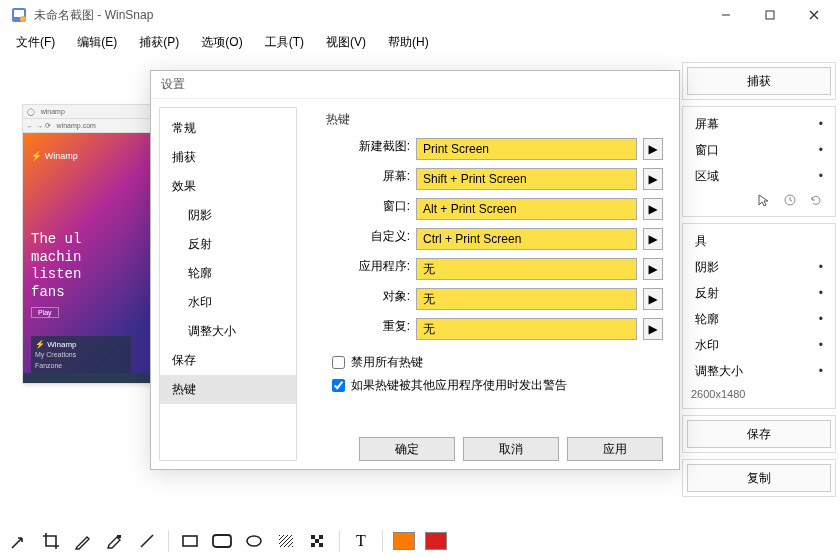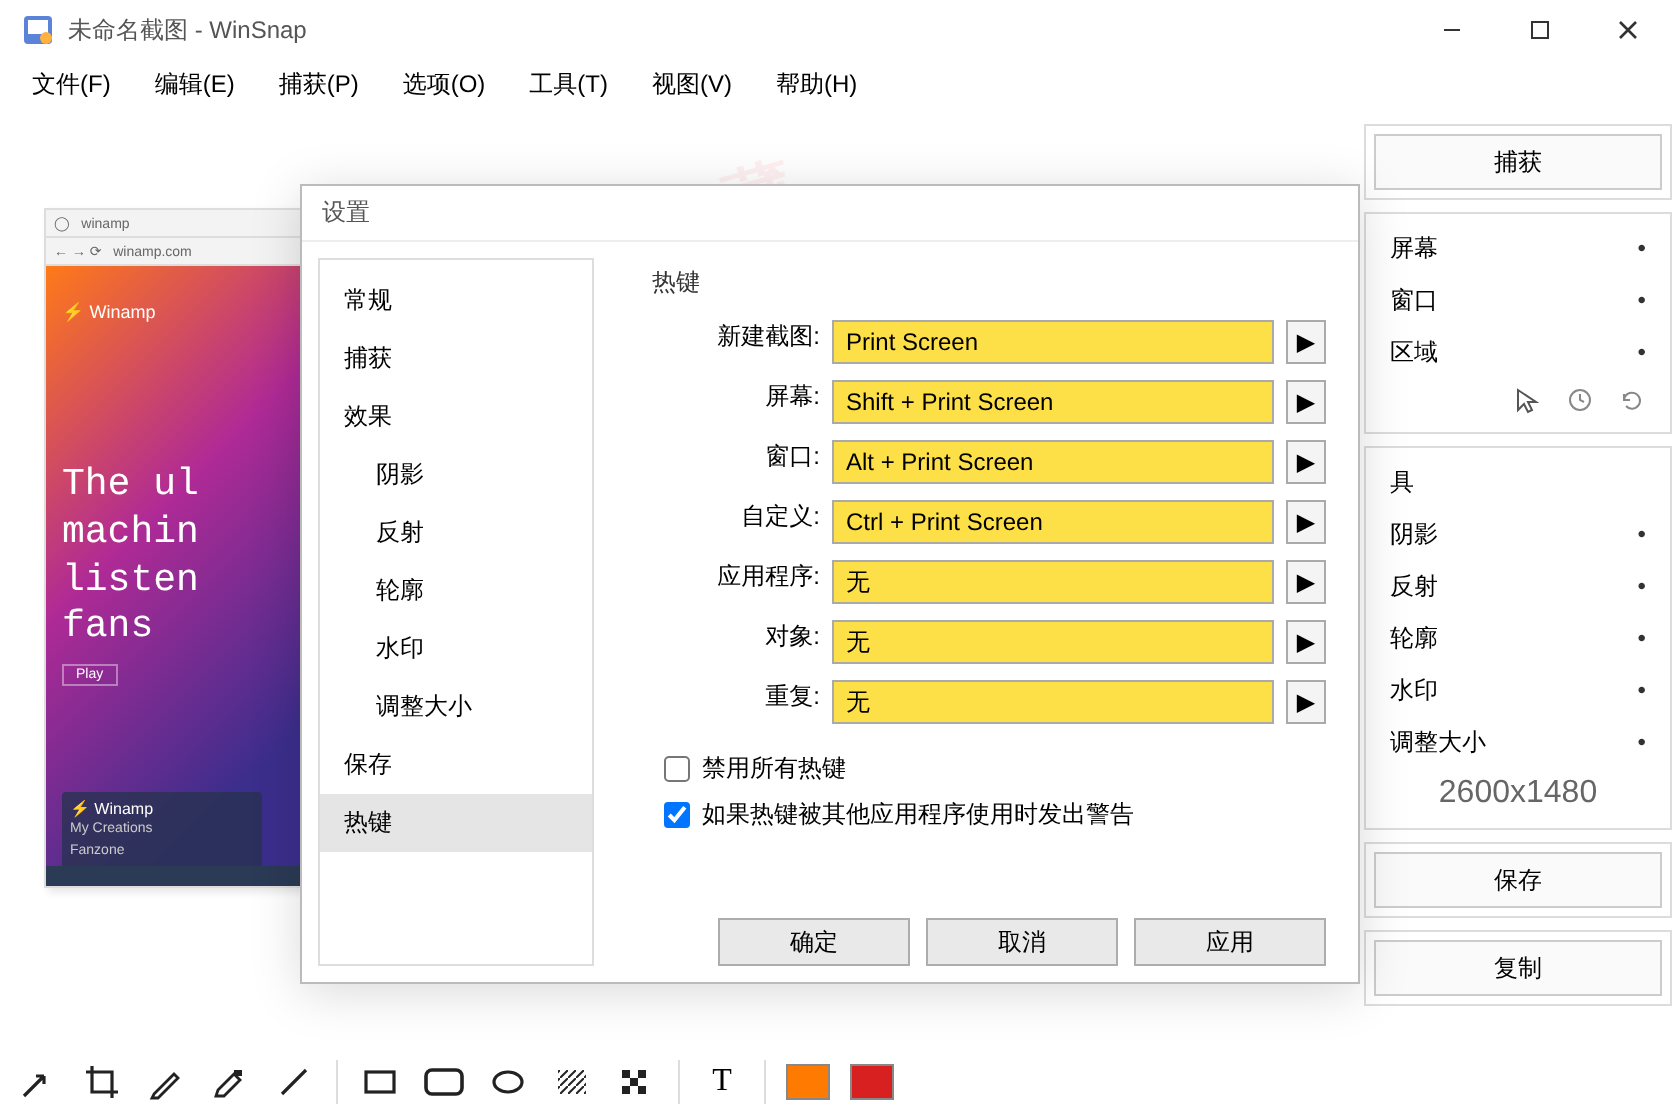--- a/index.html
+++ b/index.html
@@ -11,43 +11,43 @@
 .titlebar .title { color: #555; flex: 1; }
 .titlebar .win-btn { width: 44px; height: 28px; display: flex; align-items: center; justify-content: center; color: #333; }
 
 
 .menubar { height: 24px; display: flex; align-items: center; padding: 0 8px; gap: 6px; }
 .menubar .menu-item { padding: 2px 8px; }
 
 
 .main { position: absolute; top: 54px; left: 0; right: 0; bottom: 34px; display: flex; }
 .canvas-area { flex: 1; position: relative; padding: 30px 12px; }
-.thumb { position: absolute; top: 50px; left: 22px; width: 140px; height: 340px; background: #fff; border: 1px solid #ddd; box-shadow: 2px 2px 4px rgba(0,0,0,0.1); display:flex; flex-direction:column; }
+.thumb { position: absolute; top: 50px; left: 22px; width: 140px; height: 280px; background: #fff; border: 1px solid #ddd; box-shadow: 2px 2px 4px rgba(0,0,0,0.1); display:flex; flex-direction:column; }
 .thumb-tab { height: 14px; background: #f3f3f3; border-bottom: 1px solid #ddd; display:flex; align-items:center; padding:0 4px; font-size:7px; color:#666;}
 .thumb-body { flex:1; background: linear-gradient(135deg, #ff7a18, #af2a96 40%, #3b2e8c 80%); position:relative; padding: 18px 8px; }
 .thumb-logo { color:#fff; font-size:9px; font-weight:500; }
-.thumb-text { color:#fff; font-family: "Courier New", monospace; font-size:19px; line-height:1.25; margin-top:70px; }
+.thumb-text { color:#fff; font-family: "Courier New", monospace; font-size:14px; line-height:1.25; margin-top:70px; }
 .thumb-card { position:absolute; bottom:8px; left:8px; right:30px; background: rgba(40,50,80,0.8); border-radius:2px; padding:4px; }
 .thumb-card .w { color:#fff; font-size:8px; font-weight:500; }
 .thumb-card .row { color:#ccc; font-size:7px; padding:2px 0; }
 .thumb-taskbar { position:absolute; bottom:0; left:0; right:0; height:10px; background:#2b3a55; }
 .thumb-play { display:inline-block; font-size:7px; color:#fff; border:1px solid rgba(255,255,255,0.4); padding:1px 6px; margin-top:6px;}
 
 
 .right-panel { width: 158px; padding: 8px 4px 8px 0; display:flex; flex-direction:column; gap:6px; }
 .panel-box { border: 1px solid #dcdcdc; background:#fff; padding:4px; }
 .panel-btn { height:28px; display:flex; align-items:center; justify-content:center; border:1px solid #ccc; background:#fafafa; }
 .panel-item { height:26px; display:flex; align-items:center; padding:0 8px; }
 .panel-item .dot { margin-left:auto; color:#333; }
 .tool-row { display:flex; justify-content:flex-end; gap:12px; padding:4px 8px 2px; }
 .tool-row svg, .tool-row .glyph { width:14px; height:14px; }
-.status { text-align:center; color:#666; padding:4px; font-size:16px; }
-
-
-.dialog { position:absolute; top:92px; left:150px; width:530px; height:400px; background:#fff; border:1px solid #bbb; box-shadow:0 4px 24px rgba(0,0,0,0.15); display:flex; flex-direction:column; }
+.status { text-align:left; color:#666; padding:4px; font-size:11px; }
+
+
+.dialog { position:absolute; top:70px; left:150px; width:530px; height:400px; background:#fff; border:1px solid #bbb; box-shadow:0 4px 24px rgba(0,0,0,0.15); display:flex; flex-direction:column; }
 .dialog-title { height:28px; display:flex; align-items:center; padding:0 10px; color:#555; border-bottom:1px solid #eee; }
 .dialog-body { flex:1; display:flex;gap:17px; }
 .dlg-sidebar { width:138px; border:1px solid #ddd; margin:8px; padding:6px 0; }
 .dlg-sidebar .cat { padding:6px 12px; }
 .dlg-sidebar .sub { padding:6px 12px 6px 28px; }
 .dlg-sidebar .sel { background:#e5e5e5; }
 .dlg-content { flex:1; padding:12px 16px 8px 4px; display:flex; flex-direction:column; }
 .hk-title { color:#333; margin-bottom:10px; }
 .hk-row { display:flex; gap:6px; margin-bottom:8px; }
 .hk-row label { width:84px; text-align:right; }

